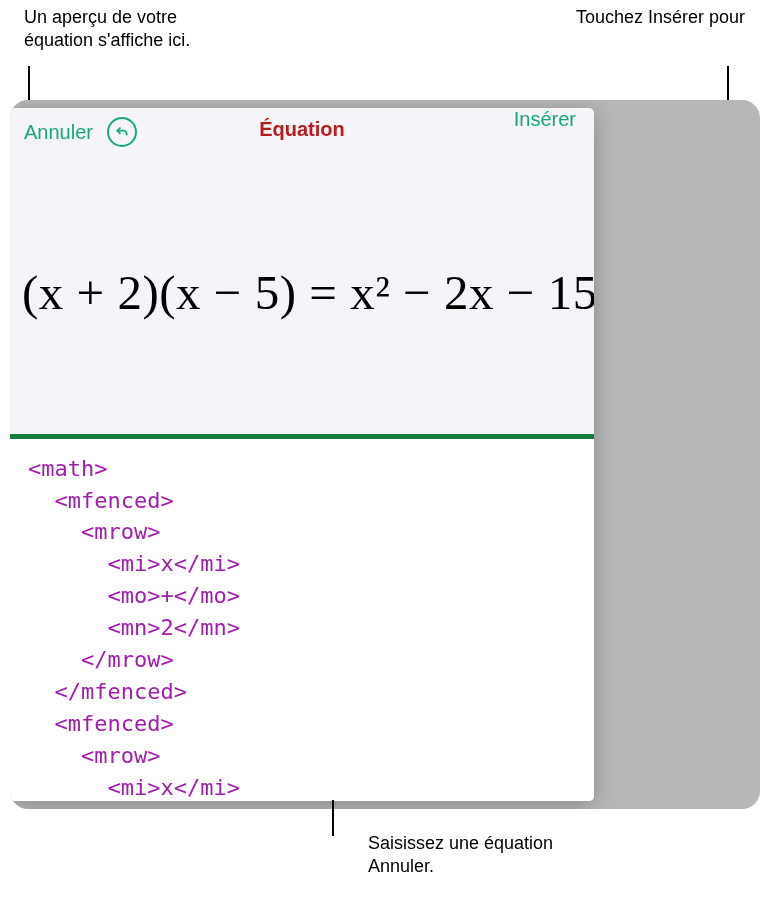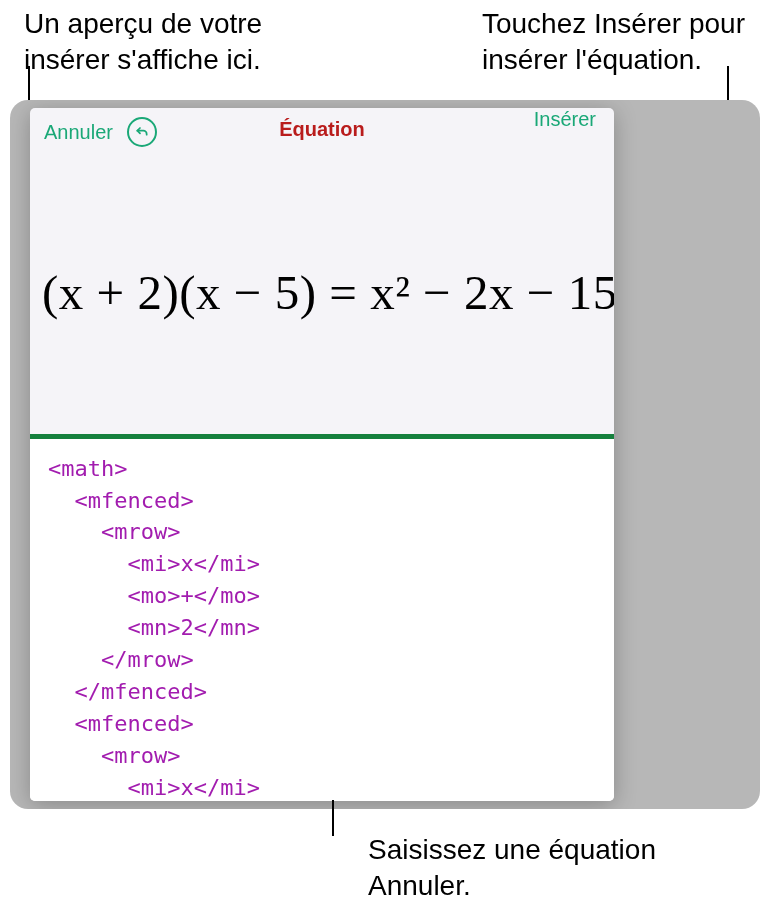--- a/index.html
+++ b/index.html
@@ -8,21 +8,21 @@
     height: 900px;
     background: #ffffff;
     font-family: -apple-system, "Helvetica Neue", Arial, sans-serif;
     position: relative;
     overflow: hidden;
   }
 
   
   .callout {
     position: absolute;
-    font-size: 28px;
+    font-size: 18px;
     line-height: 1.3;
     color: #000;
     font-weight: 400;
   }
   .leader {
     position: absolute;
     background: #000;
   }
 
   
@@ -32,21 +32,21 @@
     top: 100px;
     width: 750px;
     height: 709px;
     background: #b7b7b7;
     border-radius: 18px;
     overflow: hidden;
   }
 
   .dialog {
     position: absolute;
-    left: 20px;
+    left: 0;
     top: 8px;
     width: 584px;
     height: 693px;
     background: #f5f4f8;
     border-radius: 5px;
     box-shadow: 0 4px 22px rgba(0,0,0,0.25);
     overflow: hidden;
     display: flex;
     flex-direction: column;
   }
@@ -124,27 +124,26 @@
     color: #a21caf;
     white-space: pre;
     overflow: hidden;
   }
 </style>
 </head>
 <body>
 
 <div class="callout" style="left:24px; top:6px;">
   <div>Un aperçu de votre</div>
-  <div>insérer s'affiche ici.</div>
+  <div>équation s'affiche ici.</div>
 </div>
 <div class="leader" style="left:28px; top:66px; width:2px; height:54px;"></div>
 
 <div class="callout" style="right:24px; top:6px; text-align:left;">
   <div>Touchez Insérer pour</div>
-  <div>insérer l'équation.</div>
 </div>
 <div class="leader" style="right:40px; top:66px; width:2px; height:54px;"></div>
 
 <div class="device-frame">
   <div class="dialog">
 
     <div class="dialog-header">
       <div class="hdr-left">
         <span class="btn-text">Annuler</span>
         <span class="undo-icon">

